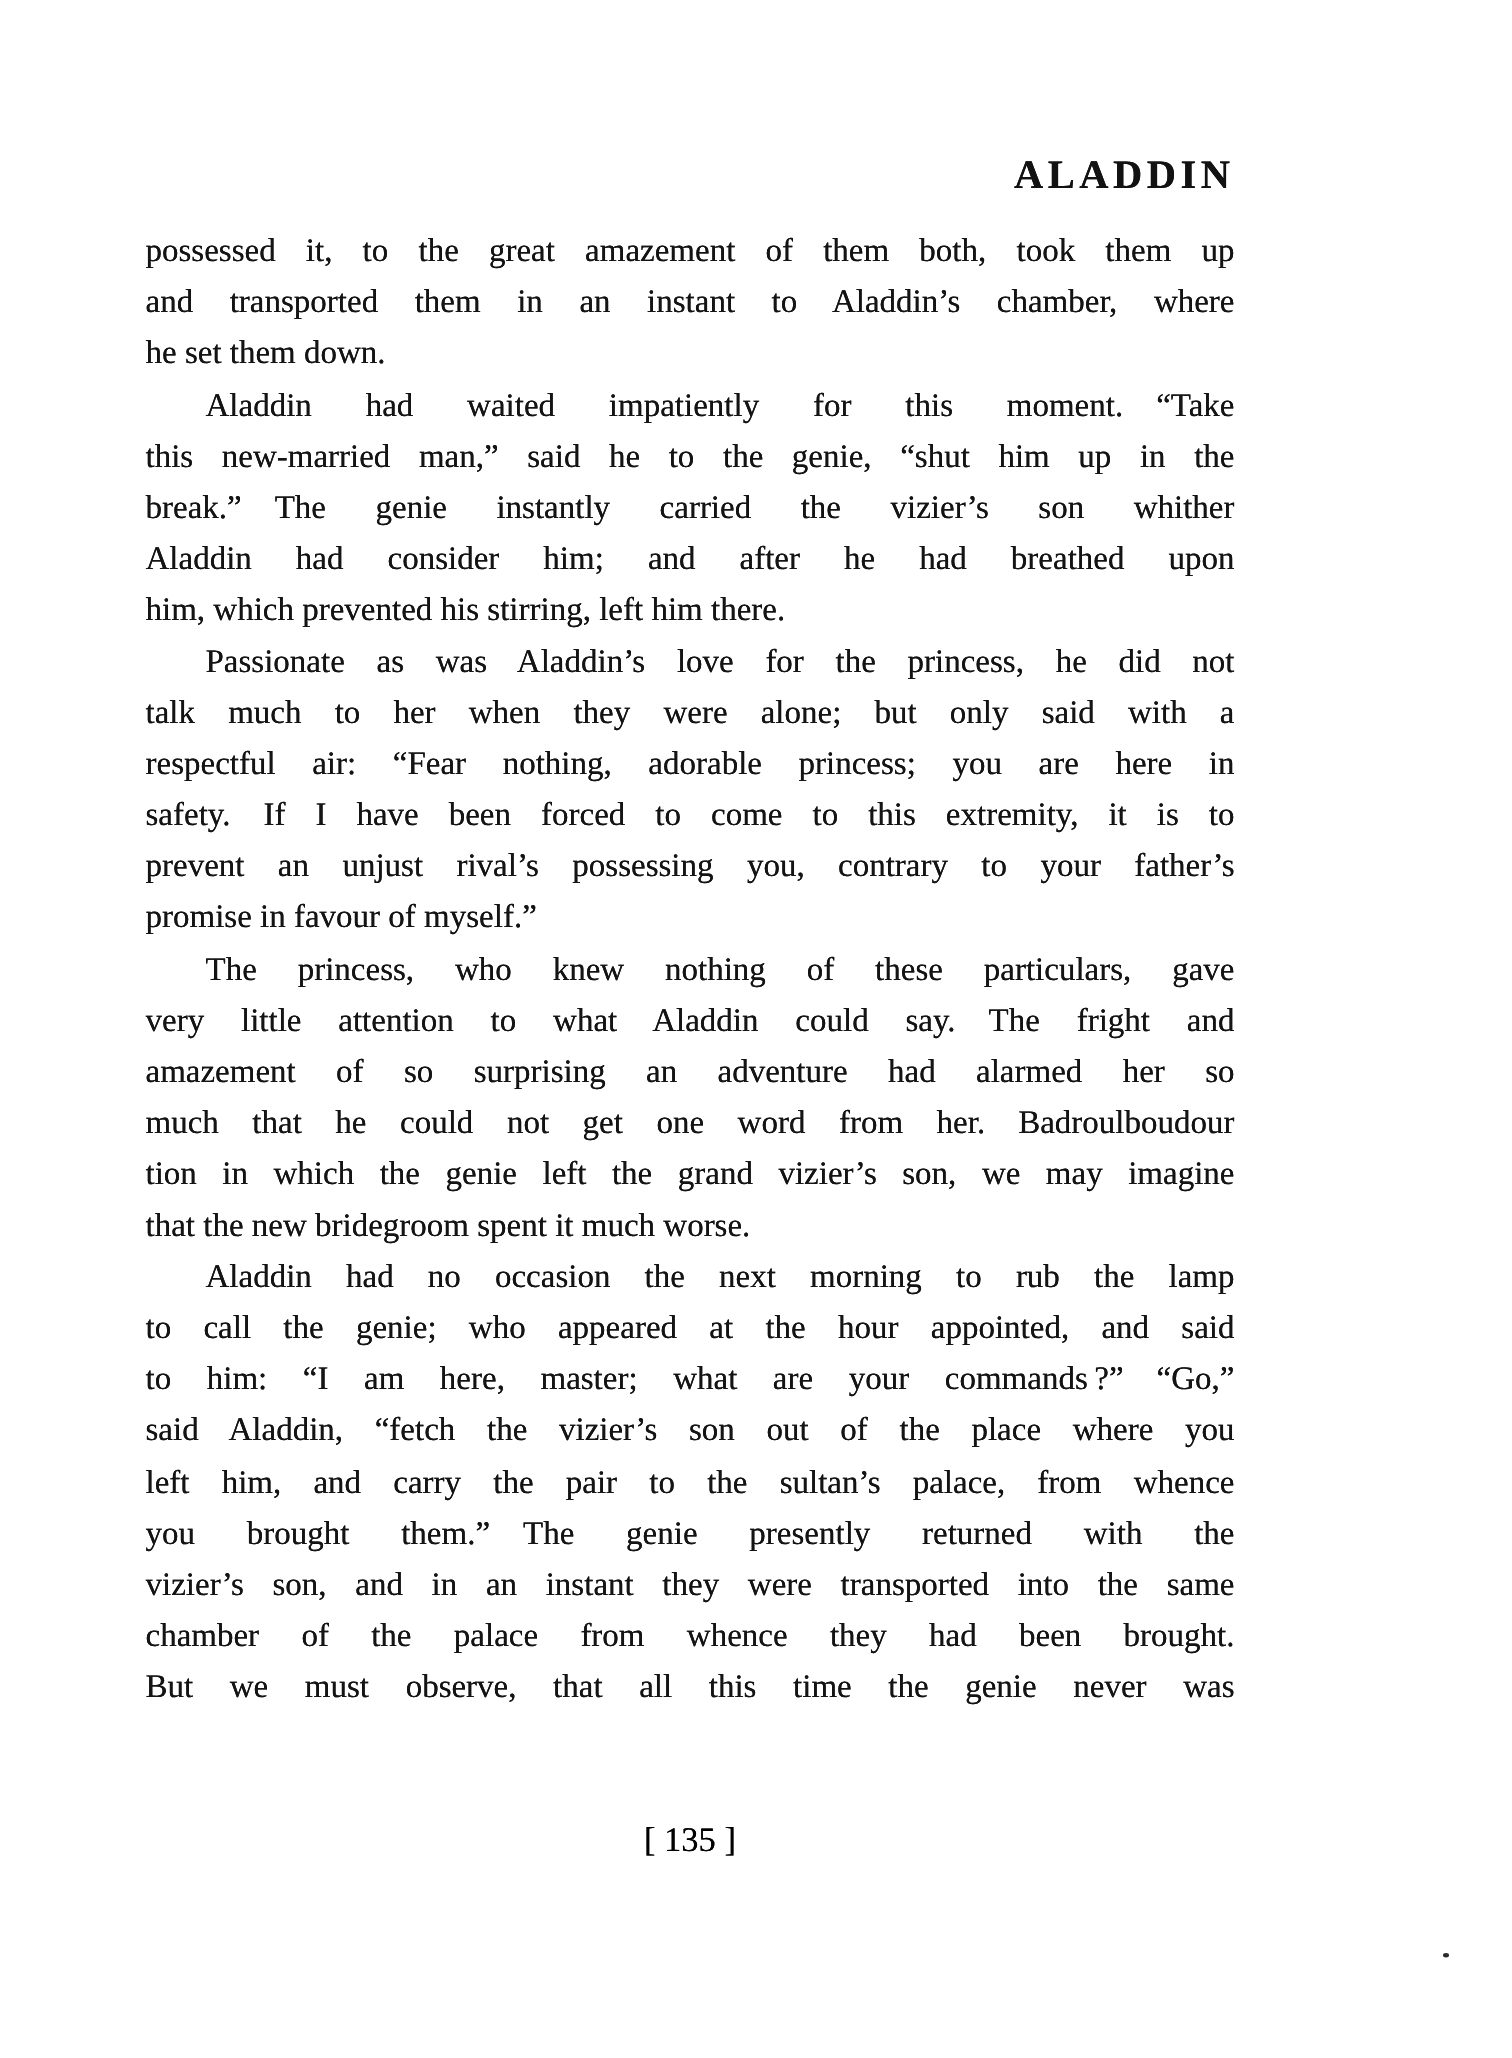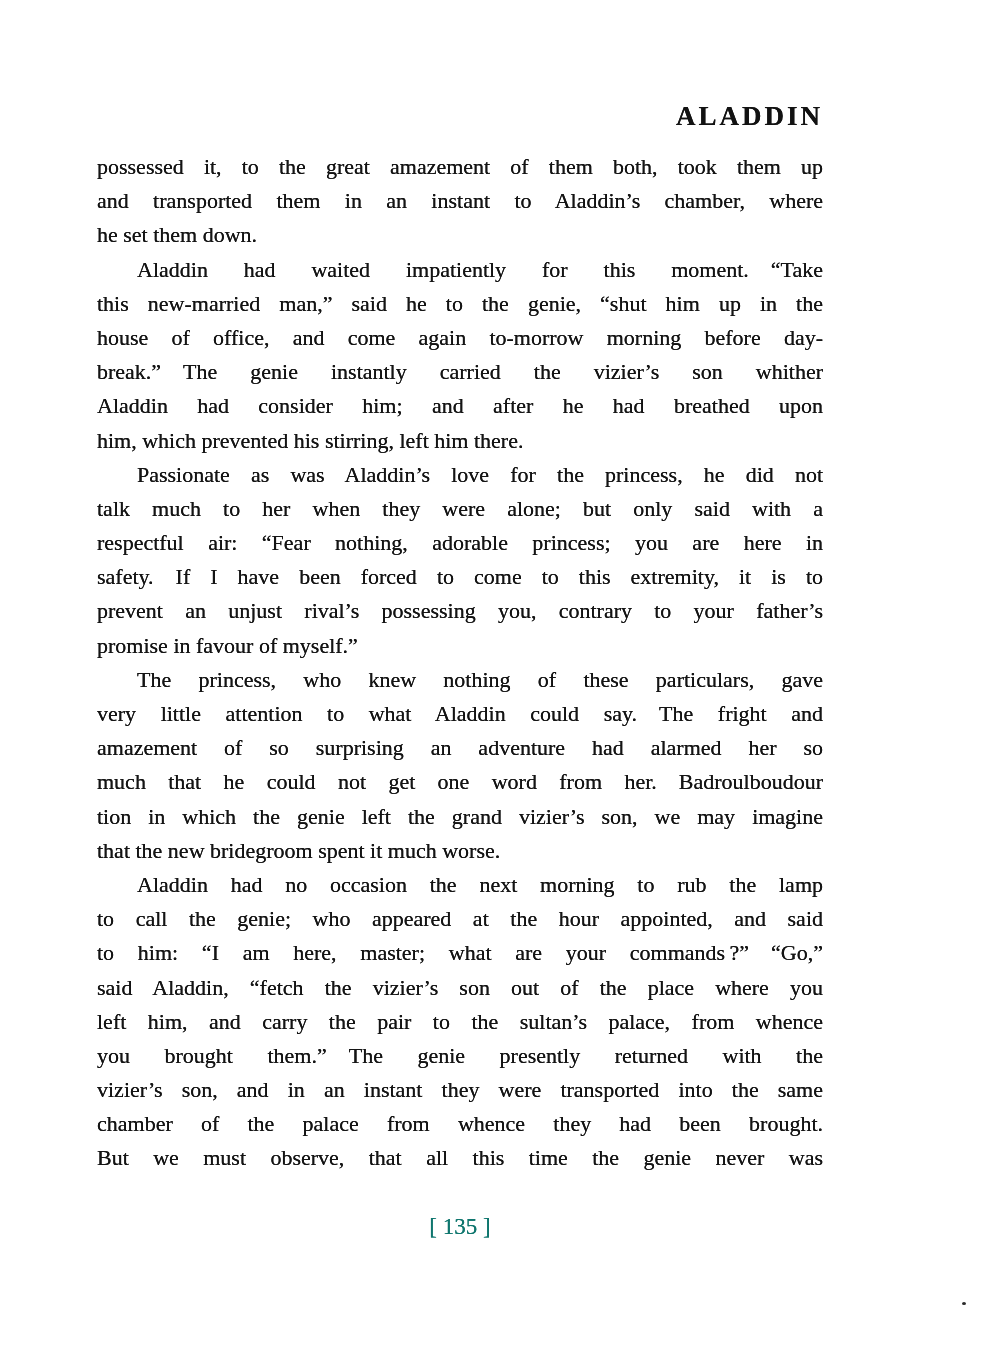--- a/index.html
+++ b/index.html
@@ -40,21 +40,21 @@
     height: 34.2px;
     overflow: hidden;
   }
   .line.endline { text-align-last: left; }
   .line.indent { text-indent: 40px; font-family: Liberation Serif, serif; }
   .folio {
     position: absolute;
     top: 1214px; left: 97px; width: 726px;
     text-align: center;
     font-size: 23px;
-    color: #0f766e;
+    color: #000000;
     text-shadow: 0 0 0.4px currentColor;
   }
   .speck {
     position: absolute;
     top: 1302px; left: 962px;
     width: 4px; height: 3px;
     background: #2a2a2a;
     border-radius: 50%;
   }
 </style>
@@ -63,21 +63,20 @@
 
 <div class="page">
   <div class="running-head">ALADDIN</div>
 
   <div class="text-block">
       <div class="line">possessed it, to the great amazement of them both, took them up</div>
       <div class="line">and transported them in an instant to Aladdin’s chamber, where</div>
       <div class="line endline">he set them down.</div>
       <div class="line indent">Aladdin had waited impatiently for this moment. “Take</div>
       <div class="line">this new-married man,” said he to the genie, “shut him up in the</div>
-      <div class="line">house of office, and come again to-morrow morning before day-</div>
       <div class="line">break.” The genie instantly carried the vizier’s son whither</div>
       <div class="line">Aladdin had consider him; and after he had breathed upon</div>
       <div class="line endline">him, which prevented his stirring, left him there.</div>
       <div class="line indent">Passionate as was Aladdin’s love for the princess, he did not</div>
       <div class="line">talk much to her when they were alone; but only said with a</div>
       <div class="line">respectful air: “Fear nothing, adorable princess; you are here in</div>
       <div class="line">safety. If I have been forced to come to this extremity, it is to</div>
       <div class="line">prevent an unjust rival’s possessing you, contrary to your father’s</div>
       <div class="line endline">promise in favour of myself.”</div>
       <div class="line indent">The princess, who knew nothing of these particulars, gave</div>

